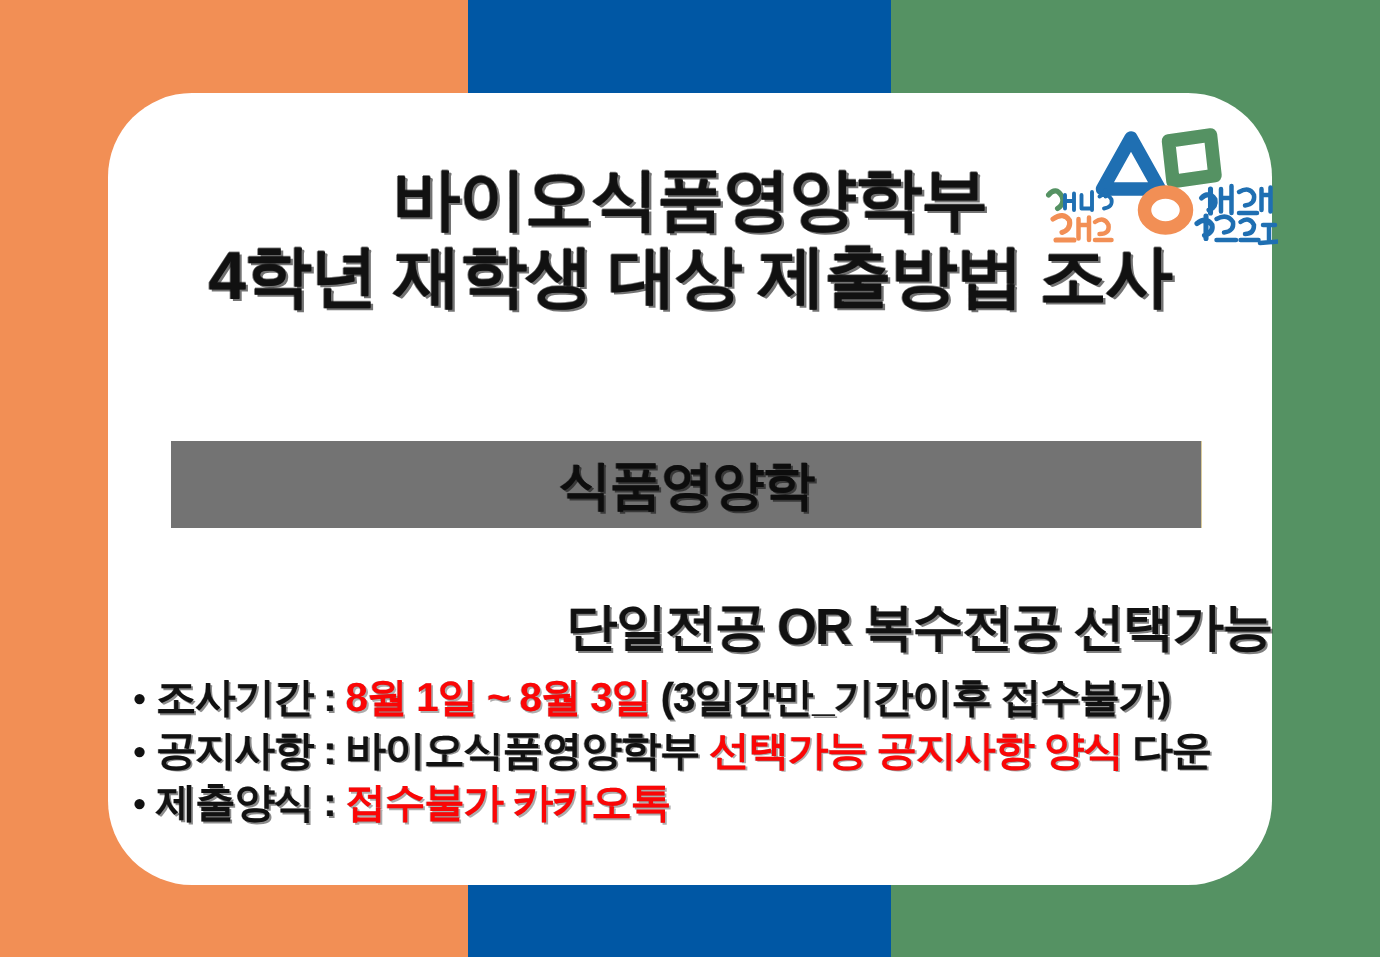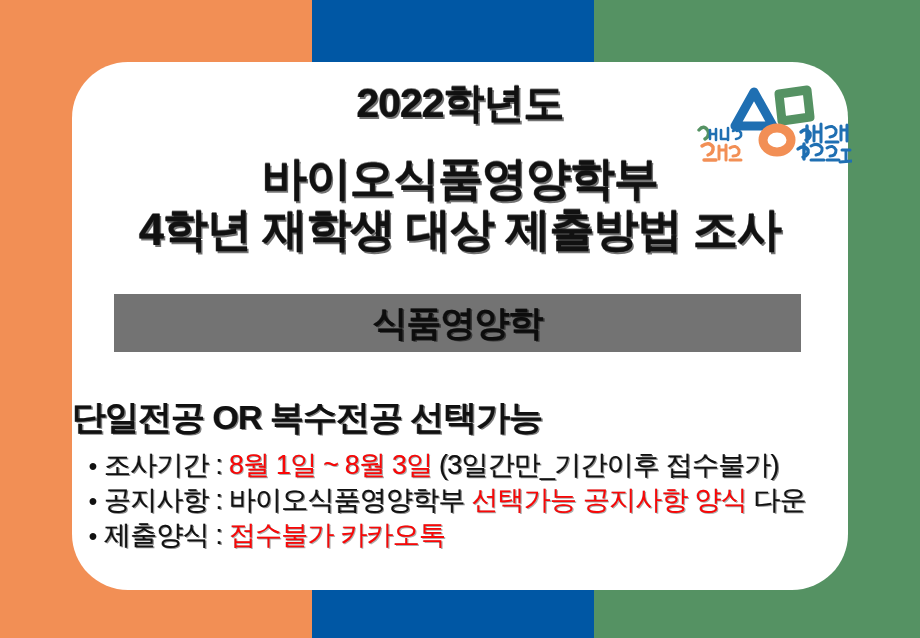--- a/index.html
+++ b/index.html
@@ -102,21 +102,21 @@
     background: #ffffff;
     flex: 0 0 5px;
   }
 
   
   #subtitle {
     position: absolute;
     left: 0;
     top: 333px;
     width: 776px;
-    text-align: left;
+    text-align: right;
     color: #111111;
     font-size: 34px;
     font-weight: 900;
     letter-spacing: -1px;
     text-shadow:
        1.4px 1.4px 0 rgba(0,0,0,0.5),
       -0.5px 0 0 rgba(0,0,0,0.45);
     white-space: nowrap;
   }
 
@@ -138,21 +138,21 @@
     flex: 0 0 22px;
     text-align: center;
     color: #111111;
     font-size: 24px;
     line-height: 1;
     font-weight: 900;
   }
   .bullet-text {
     color: #111111;
     font-size: 27px;
-    font-weight: 400;
+    font-weight: 700;
     letter-spacing: -0.8px;
     text-shadow:
        1.2px 1.2px 0 rgba(0,0,0,0.45),
       -0.4px 0 0 rgba(0,0,0,0.4);
   }
   .seg-red {
     color: #FB0606;
     text-shadow:
        1.2px 1.2px 0 rgba(0,0,0,0.32),
       -0.4px 0 0 rgba(0,0,0,0.28);
@@ -164,21 +164,20 @@
 
 <div id="poster">
 
   <div class="bg-band band-orange"></div>
   <div class="bg-band band-blue"></div>
   <div class="bg-band band-green"></div>
 
   <div id="card">
 
     <div id="title-block">
-      <span class="title-line title-1">2022학년도</span>
       <span class="title-line title-2">바이오식품영양학부</span>
       <span class="title-line title-3">4학년 재학생 대상 제출방법 조사</span>
     </div>
 
     <div id="logo">
       <svg width="155" height="100" viewBox="0 0 155 100" xmlns="http://www.w3.org/2000/svg">
 
         <g>
           <path d="M38 56 L57 22 L76 56 Z" fill="none" stroke="#1F6FB2" stroke-width="9" stroke-linejoin="round"></path>
         </g>

